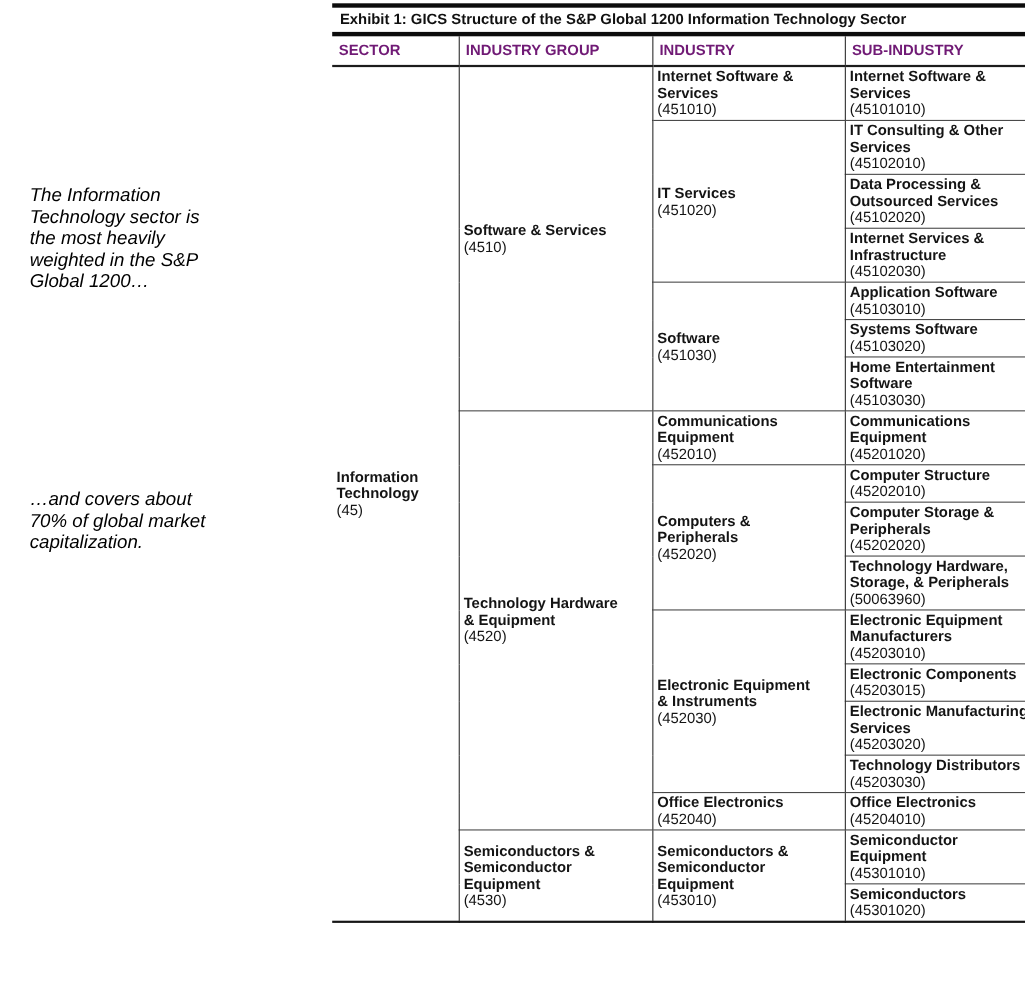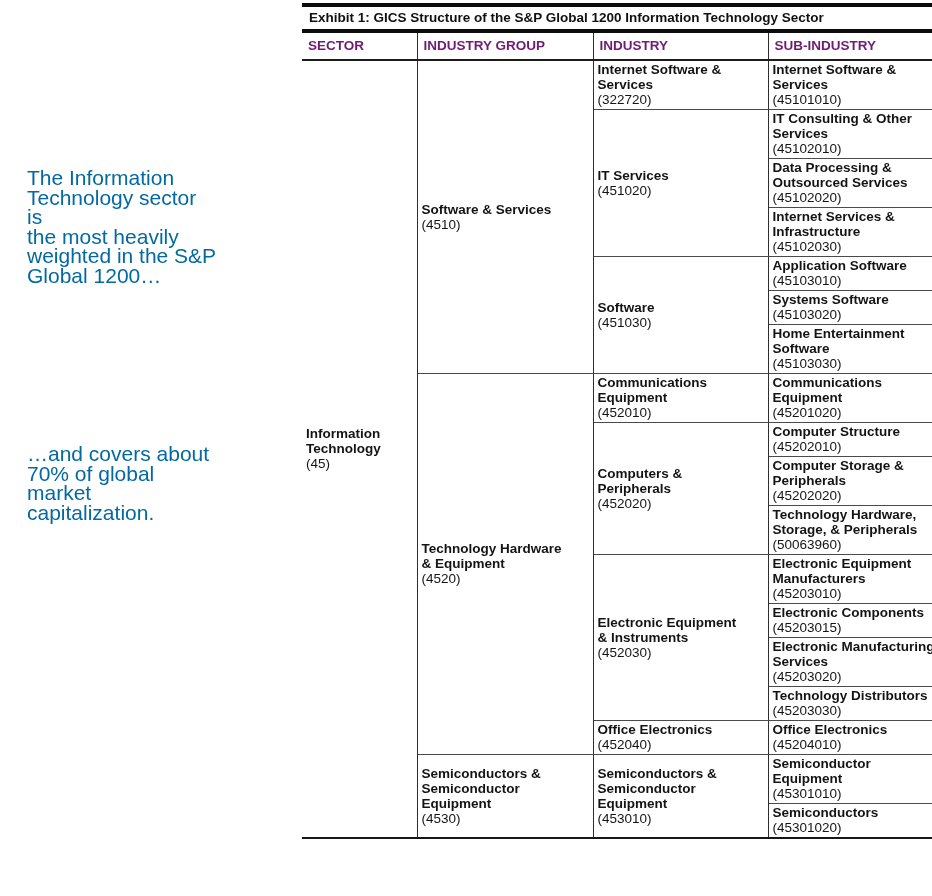--- a/index.html
+++ b/index.html
@@ -8,23 +8,24 @@
     width: 932px; height: 896px;
     position: relative;
     font-family: "Liberation Sans", "DejaVu Sans", sans-serif;
     color: #141414;
     overflow: hidden;
   }
   .note {
     position: absolute;
     left: 27px;
     width: 190px;
-    font-size: 21px;
+    font-style: italic;
+    font-size: 17px;
     line-height: 19.5px;
-    color: #0369a1;
+    color: #000000;
     white-space: pre-line;
   }
   #note-1 { top: 168px; }
   #note-2 { top: 444px; }
 
   .exhibit { position: absolute; left: 266px; top: 3px; width: 679px; margin-left: 36px; }
 
   .title-bar {
     border-top: 4px solid #0c0c0c;
     border-bottom: 4px solid #0c0c0c;
@@ -113,21 +114,21 @@
 Technology</span>
           <span class="cd">(45)</span>
         </td>
         <td class="mid vline" rowspan="7">
           <span class="nm">Software &amp; Services</span>
           <span class="cd">(4510)</span>
         </td>
         <td class="mid vline">
           <span class="nm">Internet Software &amp;
 Services</span>
-          <span class="cd">(322720)</span>
+          <span class="cd">(451010)</span>
         </td>
         <td class="sub">
           <span class="nm">Internet Software &amp;
 Services</span>
           <span class="cd">(45101010)</span>
         </td>
       </tr>
       <tr>
         <td class="mid vline" rowspan="3">
           <span class="nm">IT Services</span>

